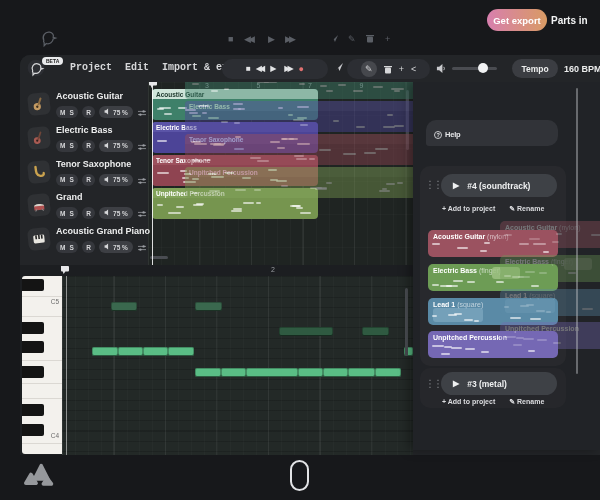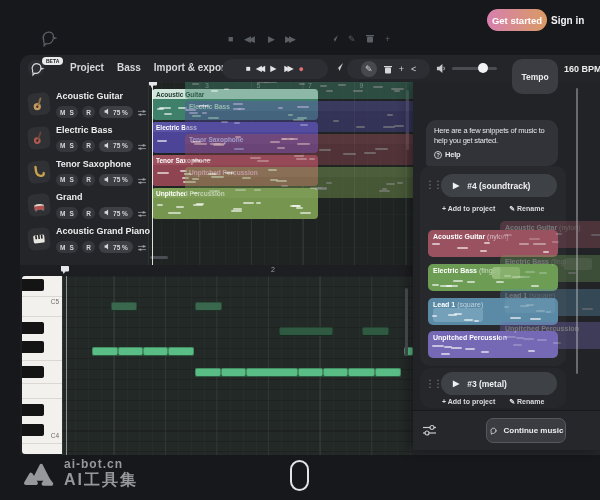--- a/index.html
+++ b/index.html
@@ -26,39 +26,39 @@
      background:#232528; border-radius:10px 0 0 10px; z-index:1; }
 
   
   .menubar { position:absolute; left:20px; top:55px; width:580px; height:27px; z-index:30;
      background:#232528; border-radius:10px 0 0 0; }
   .mb-logo { position:absolute; left:6px; top:3px; width:20px; height:20px; color:#cfd1d4; }
   .beta { position:absolute; left:22px; top:2px; background:#e9eaec; color:#222;
      font-size:5px; font-weight:bold; border-radius:5px; padding:1px 4px; }
   .menus { position:absolute; left:50px; top:7px; display:flex; gap:13px;
      font-size:10px; font-weight:bold; color:#d6d7d9; white-space:nowrap; }
-  .menus span { cursor:pointer; }
+  .menus span { cursor:pointer;font-family:Liberation Mono, monospace; }
   .transport { position:absolute; left:202px; top:4px; width:106px; height:20px;
      background:#2c2e33; border-radius:10px; display:flex; align-items:center;
      justify-content:center; gap:8px; color:#e3e4e6; }
   .transport span { font-size:8px; line-height:1; cursor:pointer; }
   .rec { color:#e07070; font-size:9px !important; }
   .pin-icon { position:absolute; left:314px; top:7px; color:#c9cacd; }
   .tools { position:absolute; left:327px; top:4px; width:83px; height:20px;
      background:#2c2e33; border-radius:10px; display:flex; align-items:center;
      justify-content:center; gap:7px; color:#d6d7d9; }
   .tools .sel { width:16px; height:16px; background:#46484d; border-radius:50%;
      display:flex; align-items:center; justify-content:center; }
   .tools span { font-size:9px; cursor:pointer; }
   .spk { position:absolute; left:416px; top:8px; color:#c9cacd; }
   .vol-track { position:absolute; left:432px; top:12px; width:45px; height:3px;
      background:#4a4c51; border-radius:2px; }
   .vol-knob { position:absolute; left:458px; top:8px; width:10px; height:10px;
      background:#f2f3f4; border-radius:50%; cursor:pointer; }
-  .tempo-pill { position:absolute; left:492px; top:4px; width:46px; height:35px;
+  .tempo-pill { position:absolute; left:492px; top:4px; width:46px; height:19px;
      background:#3b3d42; border-radius:10px; font-size:8.5px; font-weight:bold;
      display:flex; align-items:center; justify-content:center; color:#eceded; }
   .tempo-val { position:absolute; left:544px; top:9px; font-size:9px; font-weight:bold;
      color:#eceded; white-space:nowrap; }
 
   
   .track-panel { position:absolute; left:20px; top:82px; width:128px; height:183px;
      z-index:10; background:#232528; }
   .track-row { position:absolute; left:0; width:128px; height:32px; }
   .tr-icon { position:absolute; left:8px; top:2px; width:22px; height:22px;
@@ -159,22 +159,22 @@
   .wm1 { font-size:12px; font-weight:bold; letter-spacing:1px; }
   .wm2 { font-size:16px; font-weight:bold; letter-spacing:2px; }
   .mouse-capsule { position:absolute; left:290px; top:460px; width:19px; height:31px;
      border:2px solid #e3e4e6; border-radius:10px; }
 </style>
 </head>
 <body>
 
 <div class="stage">
 
-  <div class="btn-get-started">Get started</div>
-  <div class="sign-in">Sign in</div>
+  <div class="btn-get-started">Get export</div>
+  <div class="sign-in">Parts in</div>
 
   <div class="ghost-strip">
     <svg class="abs" style="left:38px;top:0;width:20px;height:20px" viewBox="0 0 24 24">
       <path d="M7 15c-2.5-5 1.5-11 7-10 3 .6 5.3 3 4.2 6.2l2.8 .8-2.8 1c-.2 4-4.2 6.8-8.2 5.6l-2.6 2.6v-3.6c-.8-.8-1-1.6-.4-2.6z" fill="none" stroke="currentColor" stroke-width="1.5"></path>
     </svg>
     <span class="gl" style="left:228px">■</span>
     <span class="gl" style="left:244px">◀◀</span>
     <span style="left:268px">▶</span>
     <span class="gl" style="left:285px">▶▶</span>
     <svg class="abs" style="left:330px;top:6px;width:9px;height:9px" viewBox="0 0 10 10">
@@ -191,21 +191,21 @@
   <div class="app-window"></div>
 
   <div class="menubar">
     <svg class="mb-logo" viewBox="0 0 24 24">
       <circle cx="12" cy="12" r="10" fill="#2c2e33"></circle>
       <path d="M8 15c-2-4 1-9 6-8 2.6 .5 4.4 2.4 3.6 5l2.4 .7-2.4 .9c-.2 3.2-3.6 5.6-7 4.6l-2.2 2.2v-3c-.7-.7-.9-1.4-.4-2.4z" fill="none" stroke="#d6d7d9" stroke-width="1.4"></path>
     </svg>
     <span class="beta">BETA</span>
     <div class="menus">
       <span>Project</span>
-      <span>Bass</span>
+      <span>Edit</span>
       <span>Import &amp; export</span>
       <span>Help</span>
     </div>
     <div class="transport">
       <span class="gl">■</span>
       <span class="gl">◀◀</span>
       <span>▶</span>
       <span class="gl">▶▶</span>
       <span class="rec">●</span>
     </div>
@@ -584,21 +584,20 @@
           <div class="note" style="left: 313px; top: 92px; width: 26px; background: rgb(90, 189, 133); box-shadow: rgba(0, 0, 0, 0.35) 0px -1px 0px inset, rgba(0, 0, 0, 0.25) 0px 0px 0px 1px inset;"></div>
         </div>
       <div class="sb-v" style="left:343px;top:12px;height:68px"></div>
     </div>
     <div class="pr-playhead"></div>
   </div>
 
   <div class="assistant-panel">
     <div class="ghost-greet">Hi! I'm Fryderyk, your AI a</div>
     <div class="bubble b2">
-      <span>Here are a few snippets of music to help you get started.</span>
       <div class="help-row">
         <span class="q-ic">?</span>
         <span>Help</span>
       </div>
     </div>
 
     <div class="snip s1">
       <span class="handle" style="top:13px">⋮⋮</span>
       <div class="play-pill" style="top:8px">
         <span class="pg">▶</span>
@@ -627,45 +626,27 @@
       <div class="play-pill" style="top:4px">
         <span class="pg">▶</span>
         <span>#3 (metal)</span>
       </div>
       <div class="act-row" style="top:30px">
         <span><span>+</span> <span>Add to project</span></span>
         <span><span>✎</span> <span>Rename</span></span>
       </div>
     </div>
 
-    <div class="bottom-bar">
-      <svg class="abs" style="left:9px;top:13px;width:15px;height:12px" viewBox="0 0 15 12">
-        <line x1="1" y1="3.5" x2="14" y2="3.5" stroke="#c9cacd" stroke-width="1.2"></line>
-        <circle cx="10" cy="3.5" r="2" fill="#26272b" stroke="#c9cacd" stroke-width="1.2"></circle>
-        <line x1="1" y1="9" x2="14" y2="9" stroke="#c9cacd" stroke-width="1.2"></line>
-        <circle cx="5" cy="9" r="2" fill="#26272b" stroke="#c9cacd" stroke-width="1.2"></circle>
-      </svg>
-      <div class="btn-continue">
-        <svg style="width:11px;height:11px" viewBox="0 0 24 24">
-          <path d="M7 15c-2-4 1-9 6-8 2.6 .5 4.4 2.4 3.6 5l2.4 .7-2.4 .9c-.2 3.2-3.6 5.6-7 4.6l-2.2 2.2v-3c-.7-.7-.9-1.4-.4-2.4z" fill="none" stroke="#eceded" stroke-width="1.6"></path>
-        </svg>
-        <span>Continue music</span>
-      </div>
-    </div>
     <div class="panel-sb"></div>
   </div>
 
   <div class="watermark">
     <svg style="width:38px;height:36px" viewBox="0 0 52 44">
       <g fill="#96989c" stroke="#96989c" stroke-width="5" stroke-linejoin="round">
         <path d="M8 36 L15 24 L22 36 Z"></path>
         <path d="M20 30 L29 12 L38 30 Z"></path>
         <path d="M32 37 L37 29 L43 37 Z"></path>
       </g>
     </svg>
-    <div class="wm-texts">
-      <span class="wm1">ai-bot.cn</span>
-      <span class="wm2">AI工具集</span>
-    </div>
   </div>
   <div class="mouse-capsule"></div>
 
 </div>
 
 </body></html>

